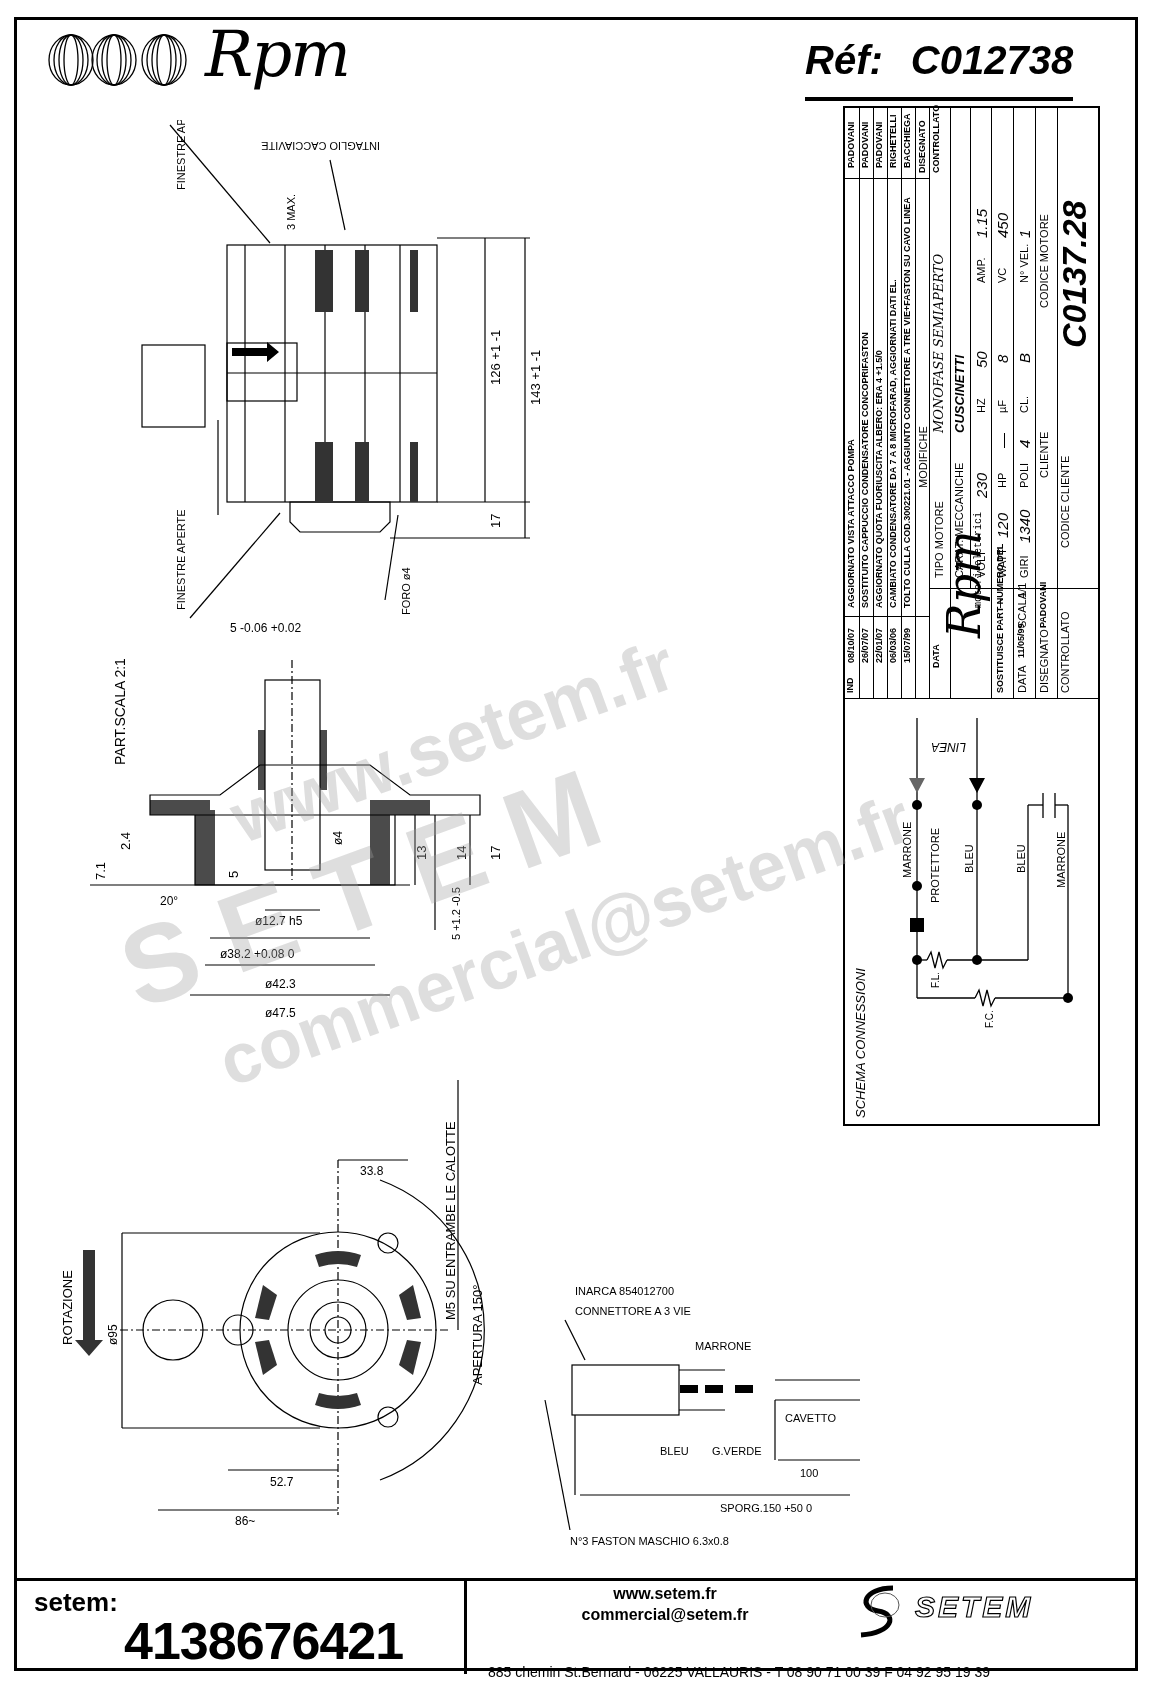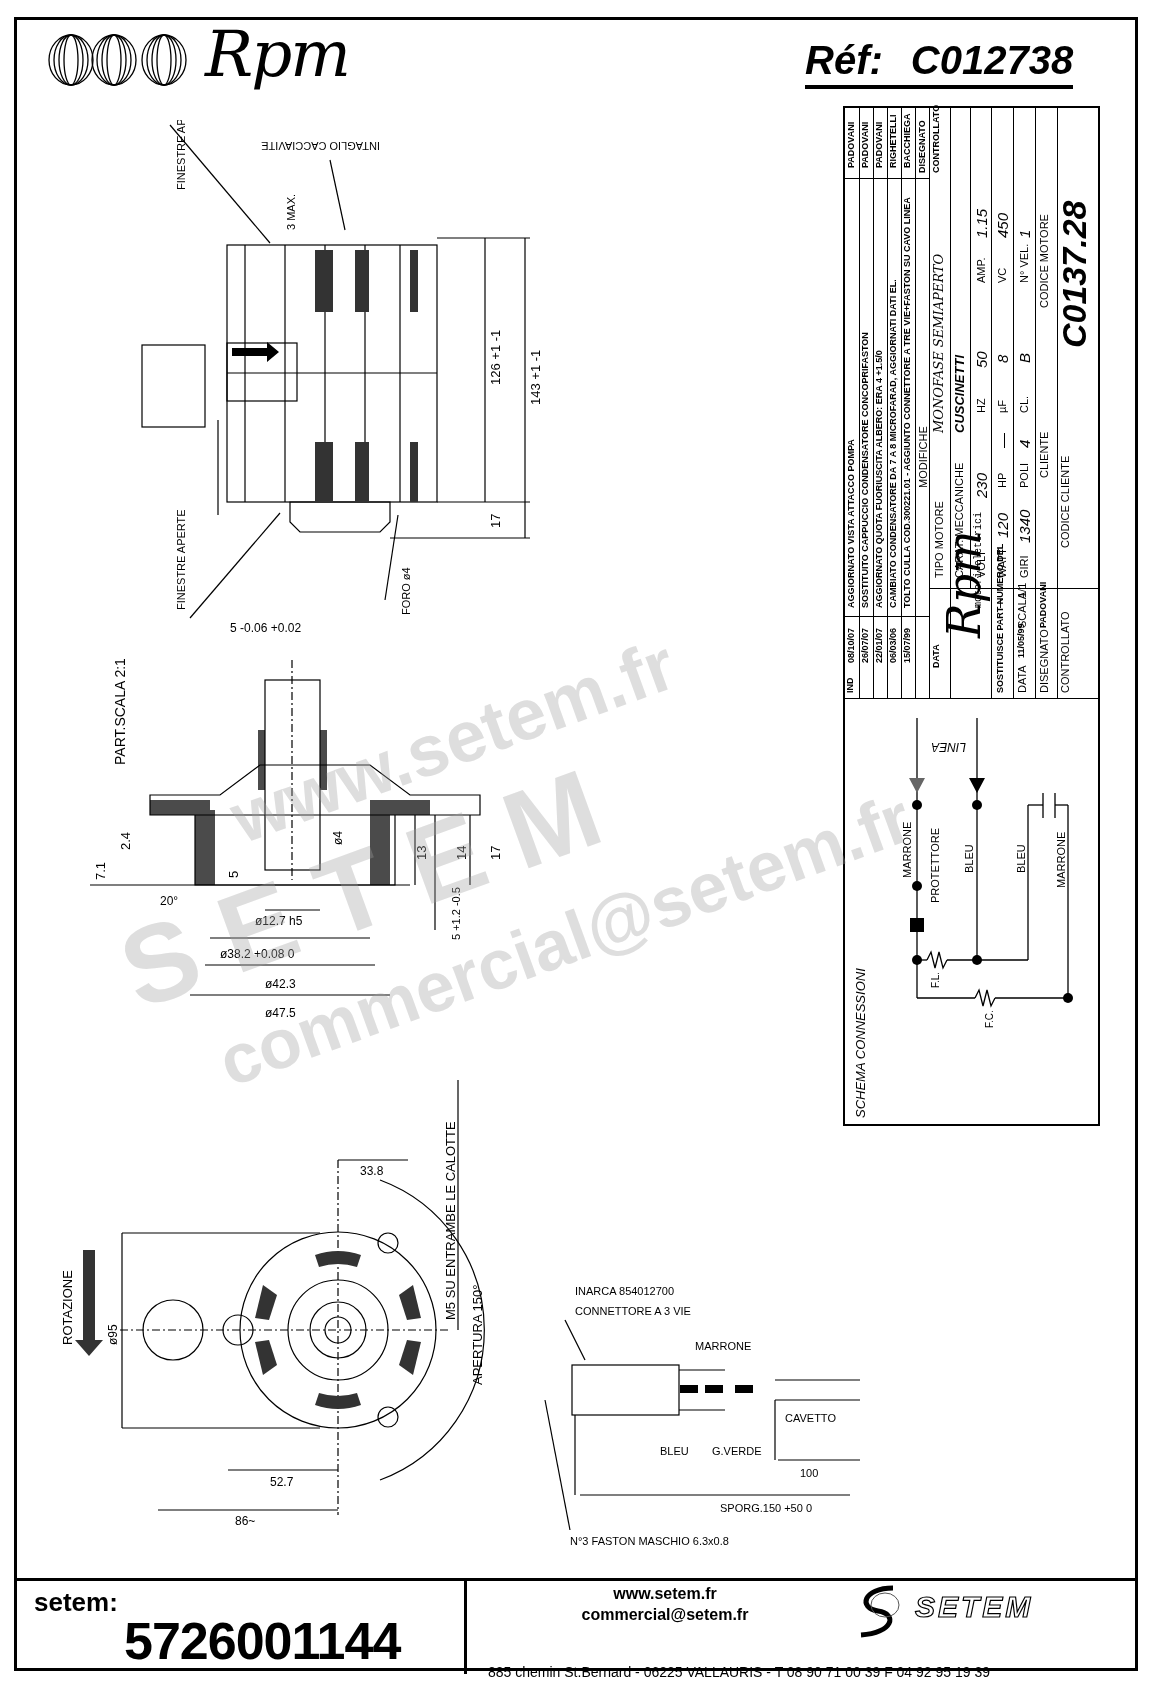--- a/index.html
+++ b/index.html
@@ -1,21 +1,21 @@
 <!DOCTYPE html>
 <html><head>
 <meta charset="utf-8">
 <style>
   html,body{margin:0;padding:0;background:#fff;}
   body{width:1154px;height:1683px;position:relative;overflow:hidden;font-family:"Liberation Sans",sans-serif;color:#000;}
   .frame{position:absolute;left:14px;top:17px;width:1124px;height:1654px;border:3px solid #000;box-sizing:border-box;}
   .abs{position:absolute;}
   .logo-coils{position:absolute;left:46px;top:33px;width:150px;height:55px;}
   .logo-text{position:absolute;left:205px;top:22px;font-family:"DejaVu Serif",serif;font-style:italic;font-size:64px;line-height:1;letter-spacing:-2px;}
-  .ref{position:absolute;left:805px;top:38px;font-family:"Liberation Sans",sans-serif;font-weight:bold;font-style:italic;font-size:40px;border-bottom:4px solid #000;padding-bottom:2px;white-space:nowrap;}
+  .ref{position:absolute;left:805px;top:38px;font-family:"Liberation Sans",sans-serif;font-weight:bold;font-style:italic;font-size:40px;border-bottom:4px solid #000;padding-bottom:14px;white-space:nowrap;}
   .ref span{margin-right:28px;}
   
   .tb{position:absolute;left:843px;top:106px;width:257px;height:1020px;border:2px solid #000;box-sizing:border-box;}
   .rot{position:absolute;transform-origin:0 0;transform:rotate(-90deg);white-space:nowrap;}
   .vline{position:absolute;top:0;width:0;border-left:1.5px solid #000;}
   .hline{position:absolute;left:0;height:0;border-top:1.5px solid #000;}
   .tiny{font-size:9px;font-weight:bold;font-family:"Liberation Sans Narrow","Liberation Sans",sans-serif;}
   .lbl{font-size:11px;}
   .val{font-size:15px;font-style:italic;}
   .big{font-size:34px;font-weight:bold;font-style:italic;}
@@ -334,21 +334,21 @@
   </svg>
 </div>
 
 <div class="watermark" style="left:220px;top:700px;font-size:72px;">www.setem.fr</div>
 <div class="watermark" style="left:110px;top:820px;font-size:110px;letter-spacing:30px;">SETEM</div>
 <div class="watermark" style="left:200px;top:900px;font-size:70px;">commercial@setem.fr</div>
 
 <div class="bottom">
   <div class="codebox">
     <div class="code-lbl">setem:</div>
-    <div class="code-val">5726001144</div>
+    <div class="code-val">4138676421</div>
   </div>
 </div>
 <div class="contact">
   <div>www.setem.fr</div>
   <div>commercial@setem.fr</div>
 </div>
 <svg class="abs" style="left:853px;top:1583px;" width="60" height="55">
   <path d="M40 5 C10 5 5 25 25 28 C45 31 40 50 8 52" fill="none" stroke="#000" stroke-width="5"></path>
   <ellipse cx="32" cy="22" rx="14" ry="12" fill="none" stroke="#555" stroke-width="1"></ellipse>
 </svg>

